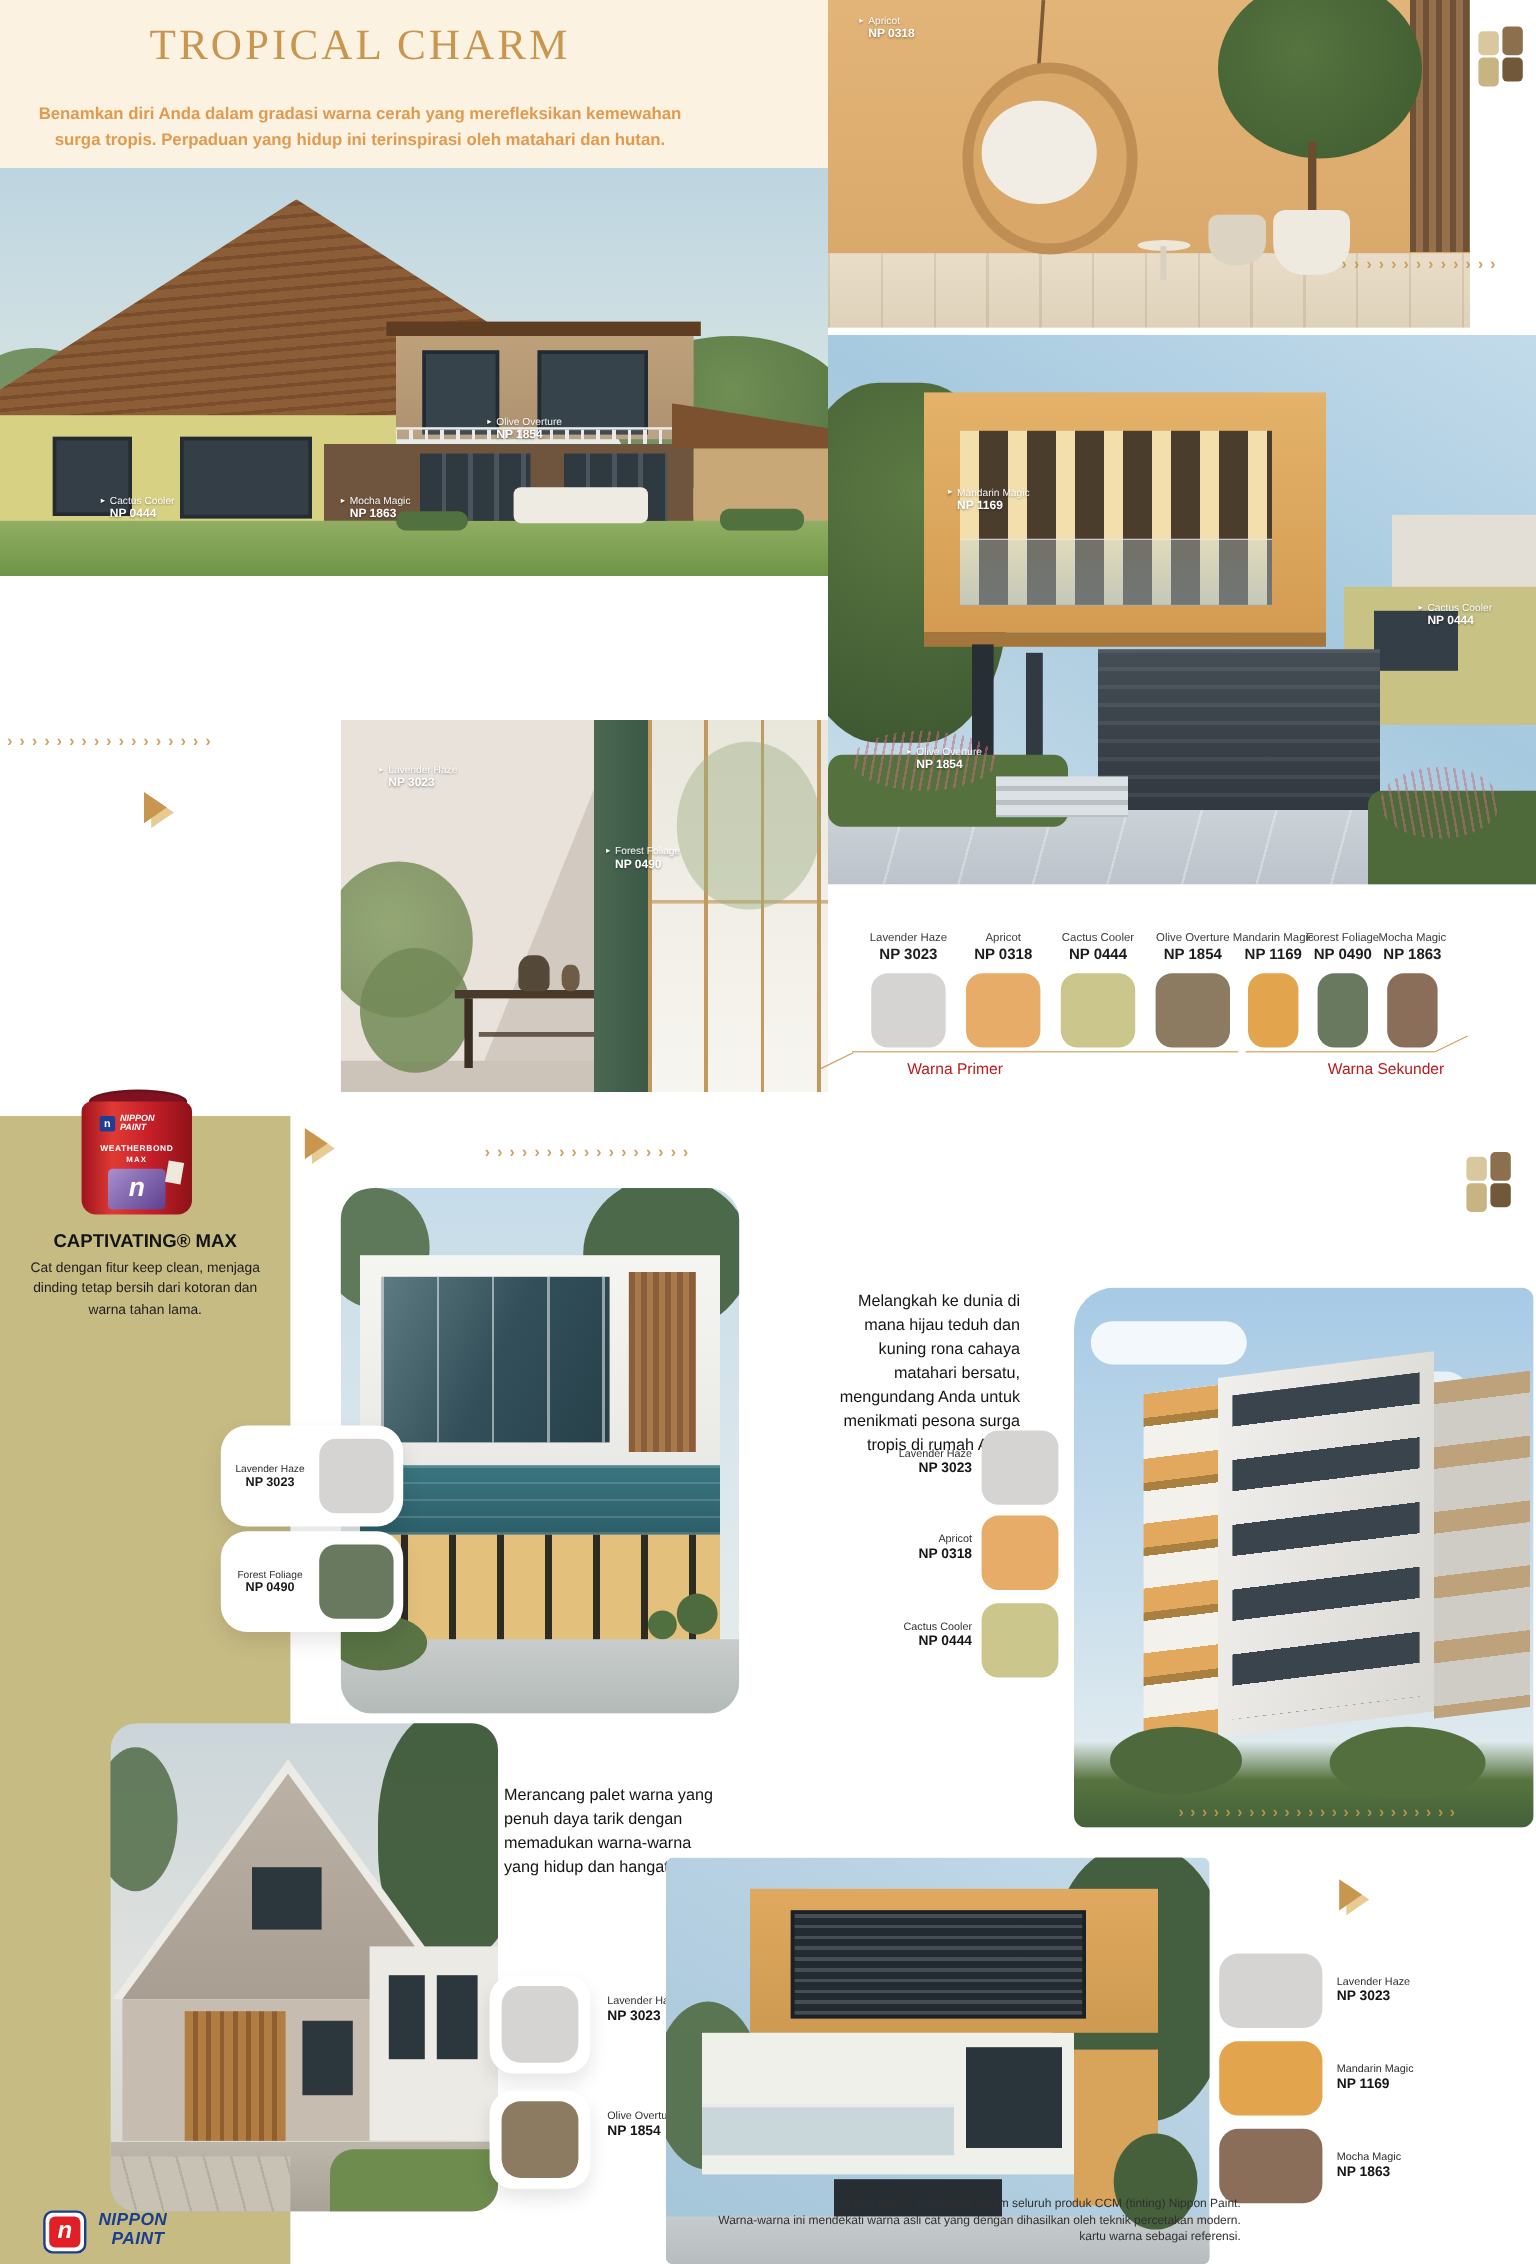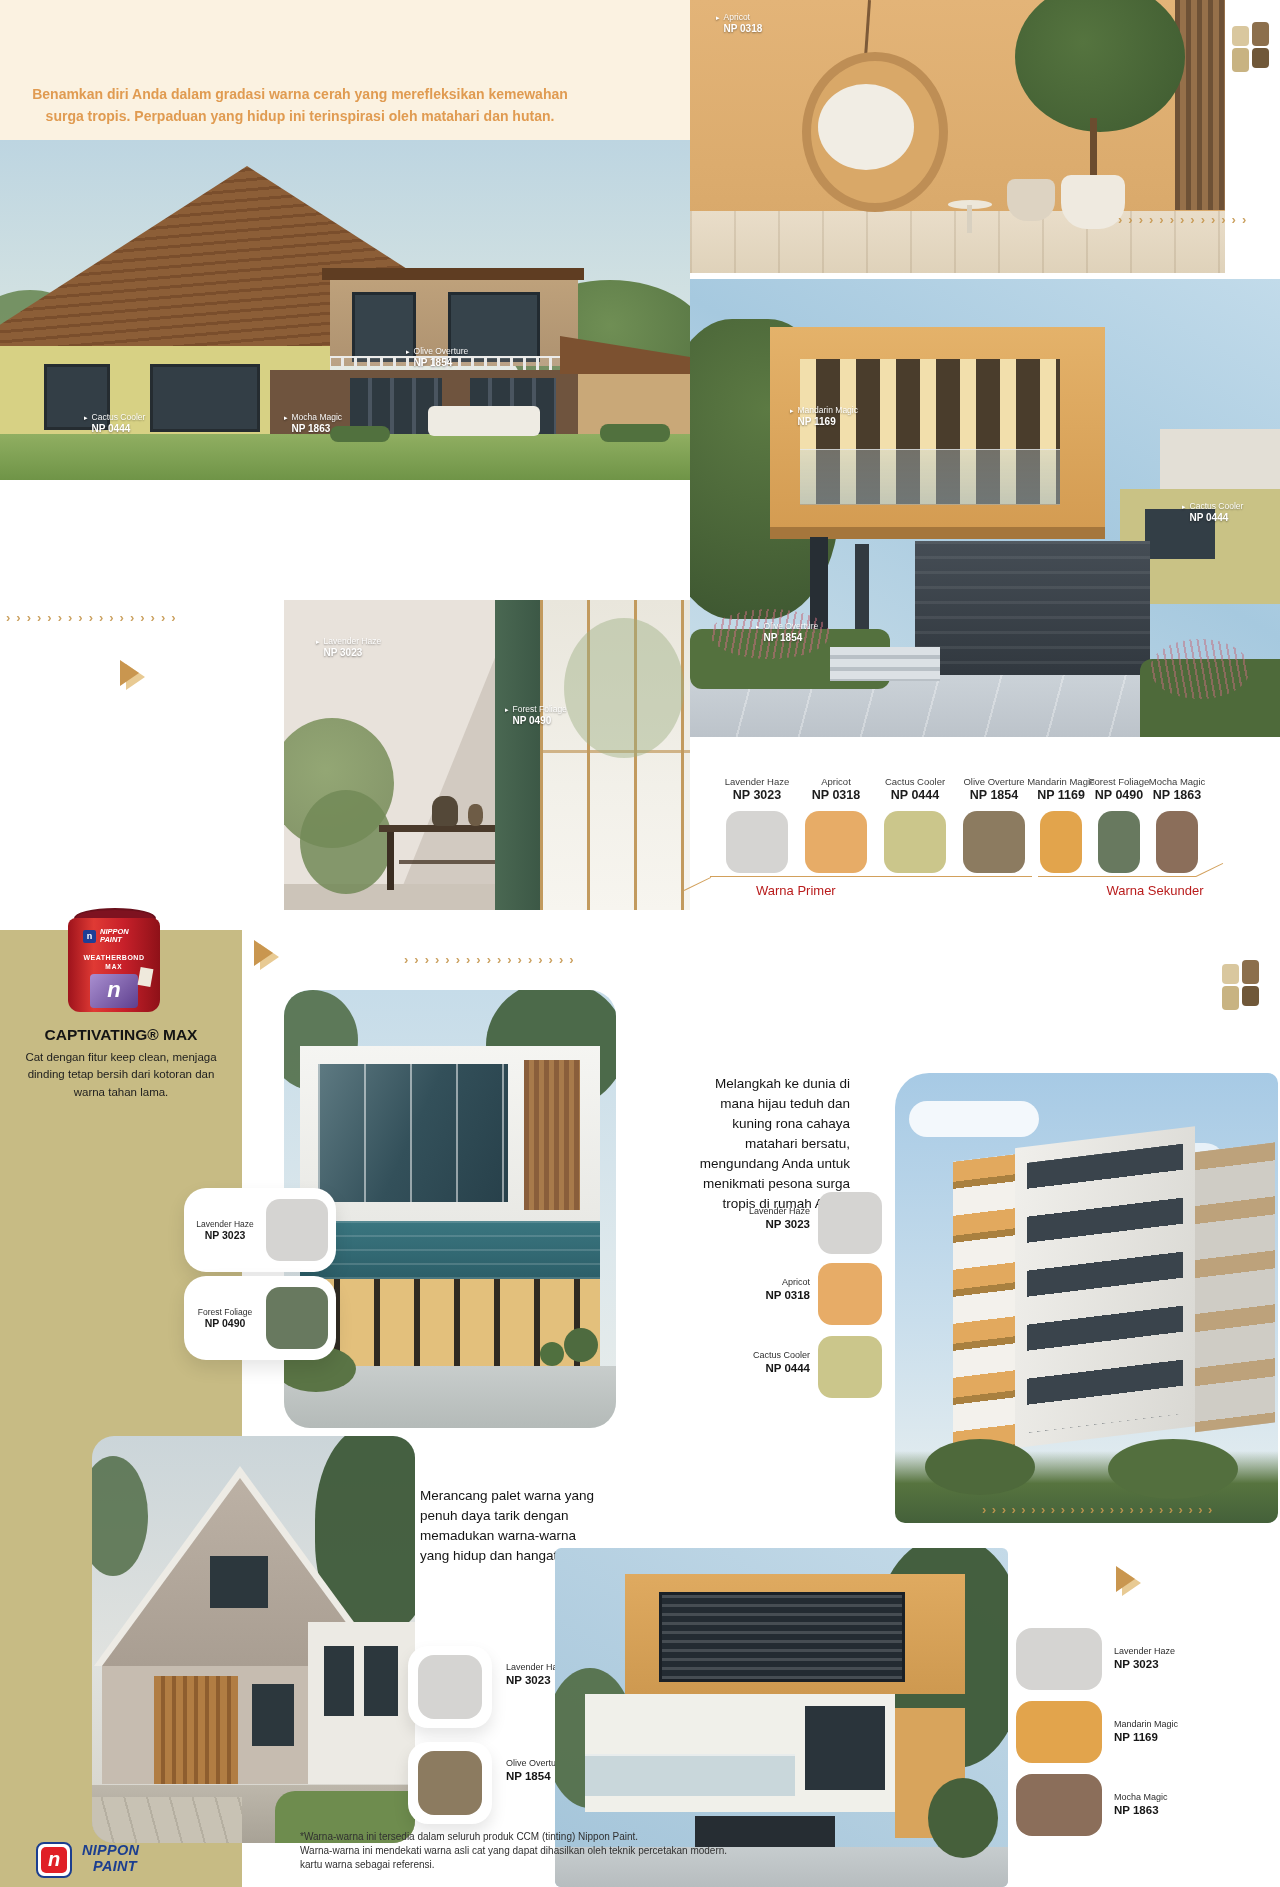--- a/index.html
+++ b/index.html
@@ -52,38 +52,39 @@
   .co-chip{width:62px;height:62px;border-radius:14px;}
   .card{position:absolute;width:84px;height:82px;background:#fff;border-radius:20px;box-shadow:0 8px 16px rgba(0,0,0,.10);z-index:5;}
   .card .chip{position:absolute;left:10px;top:9px;width:64px;height:64px;border-radius:16px;}
   .schip{position:absolute;width:86px;height:62px;border-radius:16px;}
   .slab .sl-name{font-size:9px;color:#2e2e2e;line-height:1.3;}
   .slab .sl-code{font-size:11.5px;font-weight:700;color:#161616;}
   .slab{position:absolute;}
   .slab.right{text-align:right;}
   .vchip{position:absolute;width:64px;height:62px;border-radius:14px;}
   
-  .disclaimer{position:absolute;left:300px;top:1830px;width:734px;text-align:left;
+  .disclaimer{position:absolute;left:300px;top:1830px;width:734px;text-align:right;
               font-size:10px;line-height:1.4;color:#303030;}
   .nlogo{position:absolute;left:36px;top:1842px;width:170px;height:40px;}
   .nlogo .box{position:absolute;left:0;top:0;width:32px;height:32px;border:2px solid #1B3E8F;border-radius:8px;background:#fff;}
   .nlogo .red{position:absolute;left:3px;top:3px;width:26px;height:26px;background:#E01F26;border-radius:5px;
               color:#fff;font-weight:800;font-size:20px;line-height:25px;text-align:center;font-style:italic;}
   .nlogo .txt{position:absolute;left:46px;top:1px;color:#1B3E8F;font-weight:800;font-style:italic;font-size:14.5px;line-height:1.1;letter-spacing:.3px;}
   .nlogo .txt .l2{display:block;padding-left:11px;}
   
   .can{position:absolute;left:68px;top:908px;width:92px;height:104px;z-index:3;}
   .can .ctext{position:absolute;color:#fff;font-weight:700;}
 </style>
 </head>
 <body>
 
 <div class="page">
 
   <div class="s" style="left: 0px; top: 0px; width: 690px; height: 140px; background: rgb(251, 242, 225);"></div>
+  <div class="title">TROPICAL CHARM</div>
   <div class="subtitle">Benamkan diri Anda dalam gradasi warna cerah yang merefleksikan kemewahan surga tropis. Perpaduan yang hidup ini terinspirasi oleh matahari dan hutan.</div>
 
   <div class="bgrid" style="left:1232px;top:22px;">
     <i class="s" style="left:0;top:4px;width:17px;height:20px;background:#D9C79E;"></i>
     <i class="s" style="left:20px;top:0;width:17px;height:24px;background:#8C6F4C;"></i>
     <i class="s" style="left:0;top:26px;width:17px;height:24px;background:#C8B382;"></i>
     <i class="s" style="left:20px;top:26px;width:17px;height:20px;background:#705839;"></i>
   </div>
 
   <div class="photo" style="left:690px;top:0;width:535px;height:273px;">
@@ -433,21 +434,21 @@
     <div class="sl-code">NP 1169</div>
   </div>
   <div class="schip" style="left: 1016px; top: 1774px; background: rgb(139, 110, 90);"></div>
   <div class="slab" style="left:1114px;top:1792px;">
     <div class="sl-name">Mocha Magic</div>
     <div class="sl-code">NP 1863</div>
   </div>
 
   <div class="disclaimer">
     <div>*Warna-warna ini tersedia dalam seluruh produk CCM (tinting) Nippon Paint.</div>
-    <div>Warna-warna ini mendekati warna asli cat yang dapat dihasilkan oleh teknik percetakan modern.</div>
+    <div>Warna-warna ini mendekati warna asli cat yang dengan dihasilkan oleh teknik percetakan modern.</div>
     <div>kartu warna sebagai referensi.</div>
   </div>
   <div class="nlogo">
     <div class="box">
         <div class="red">n</div>
       </div>
     <div class="txt"><span>NIPPON</span><span class="l2">PAINT</span></div>
   </div>
 
 </div>

